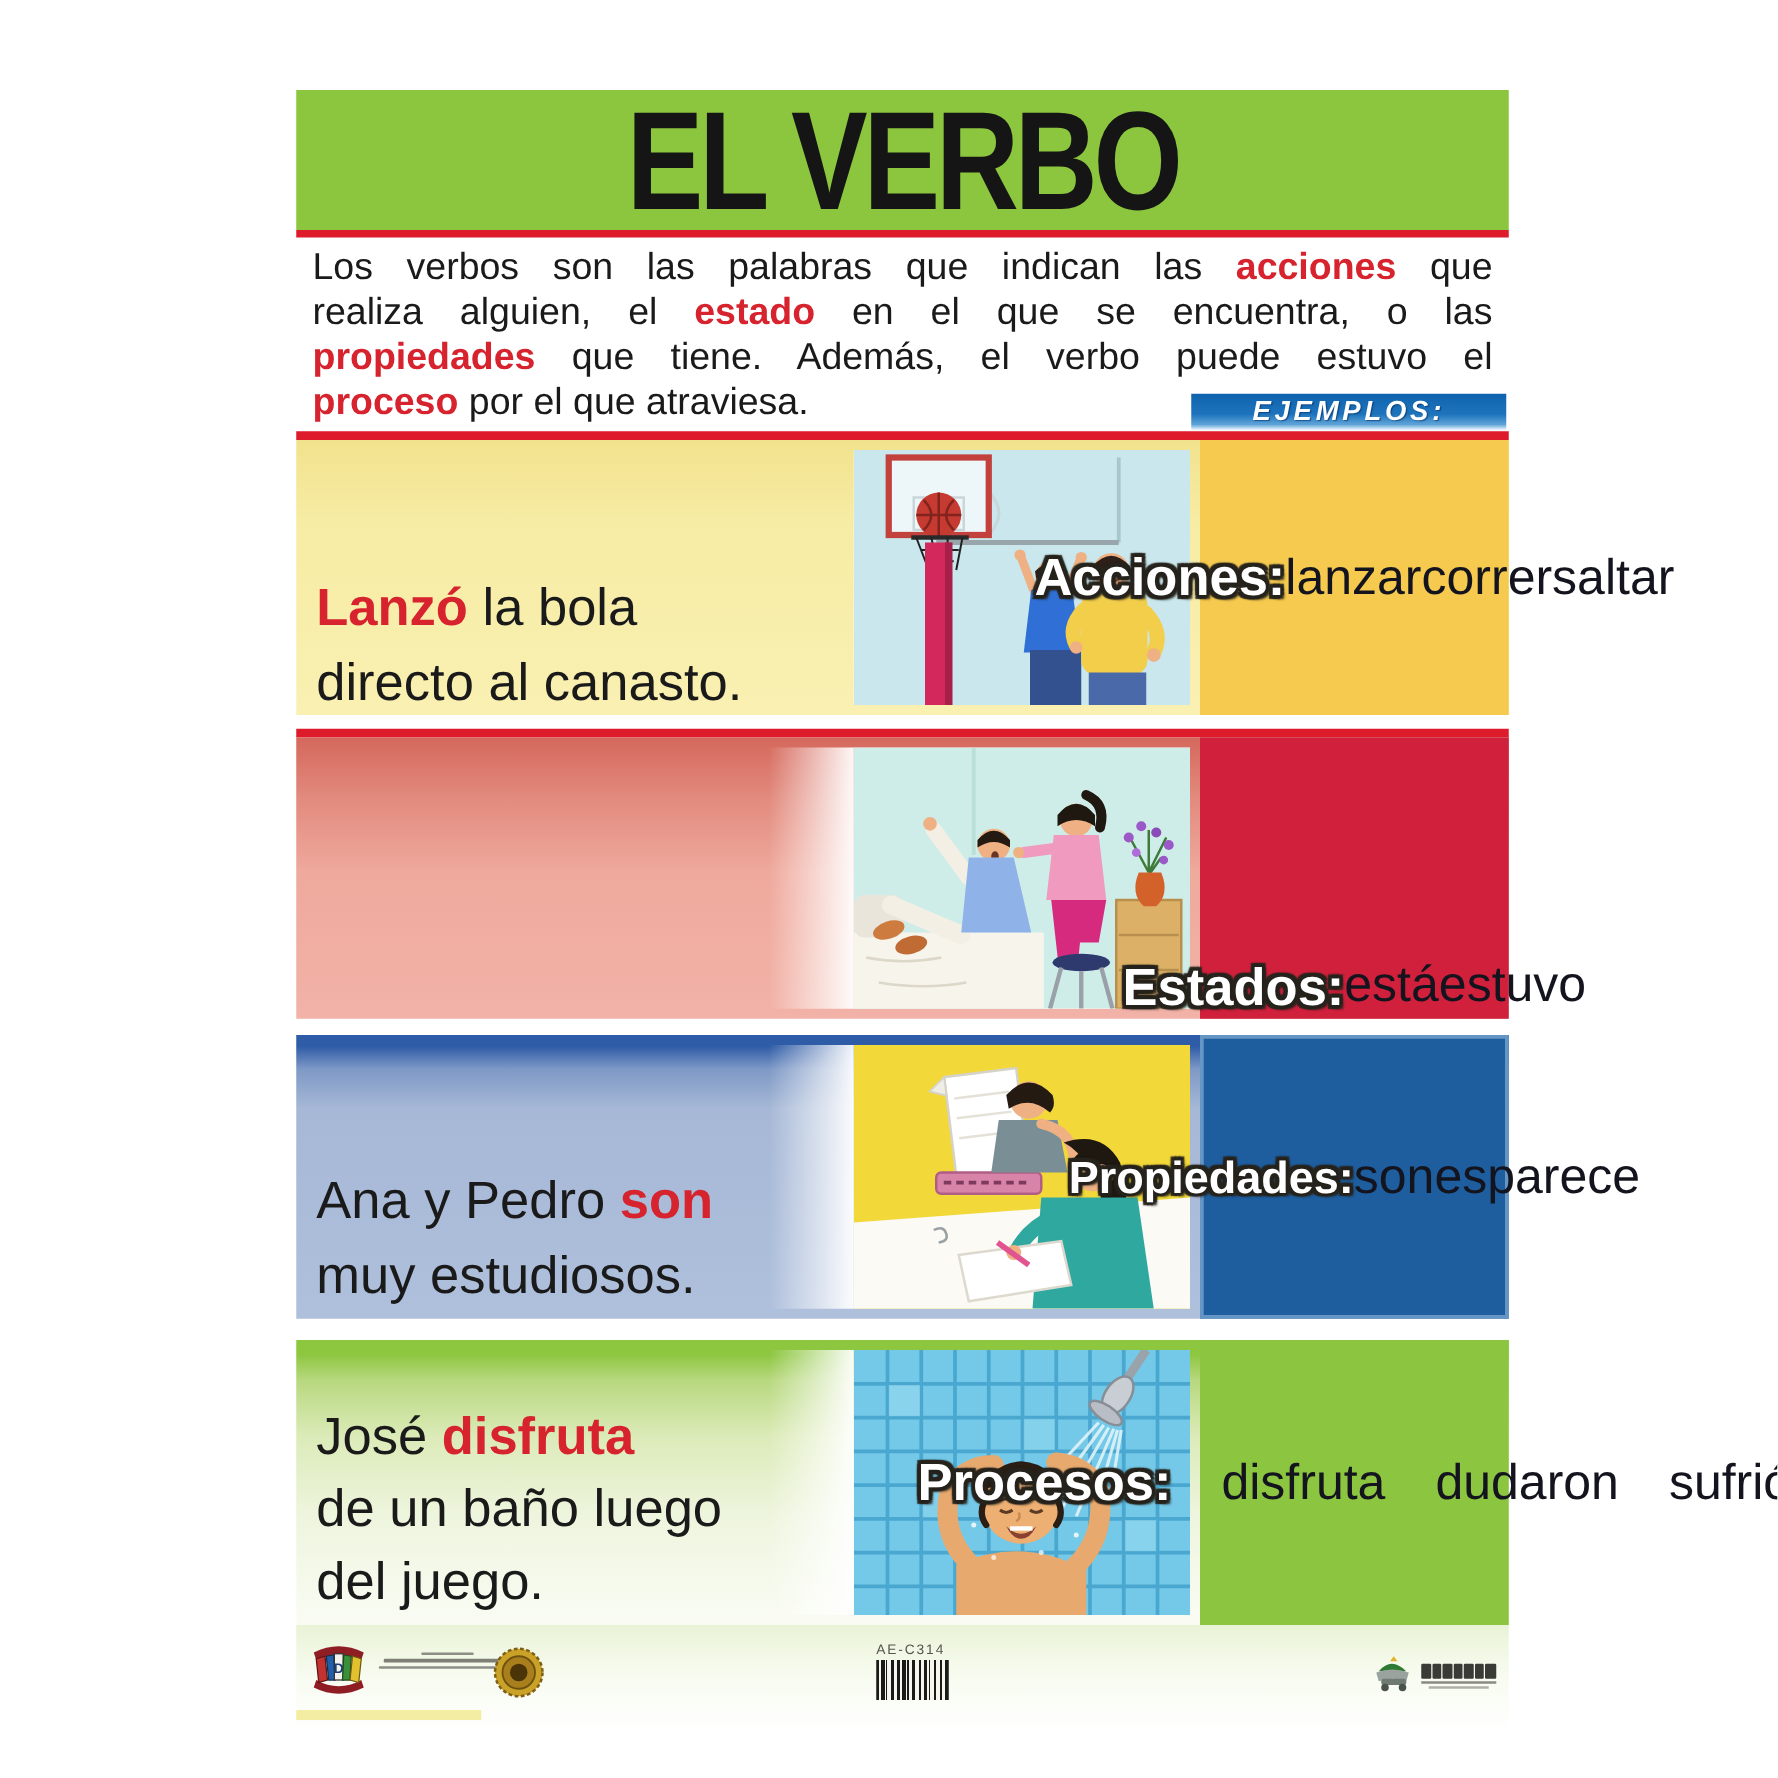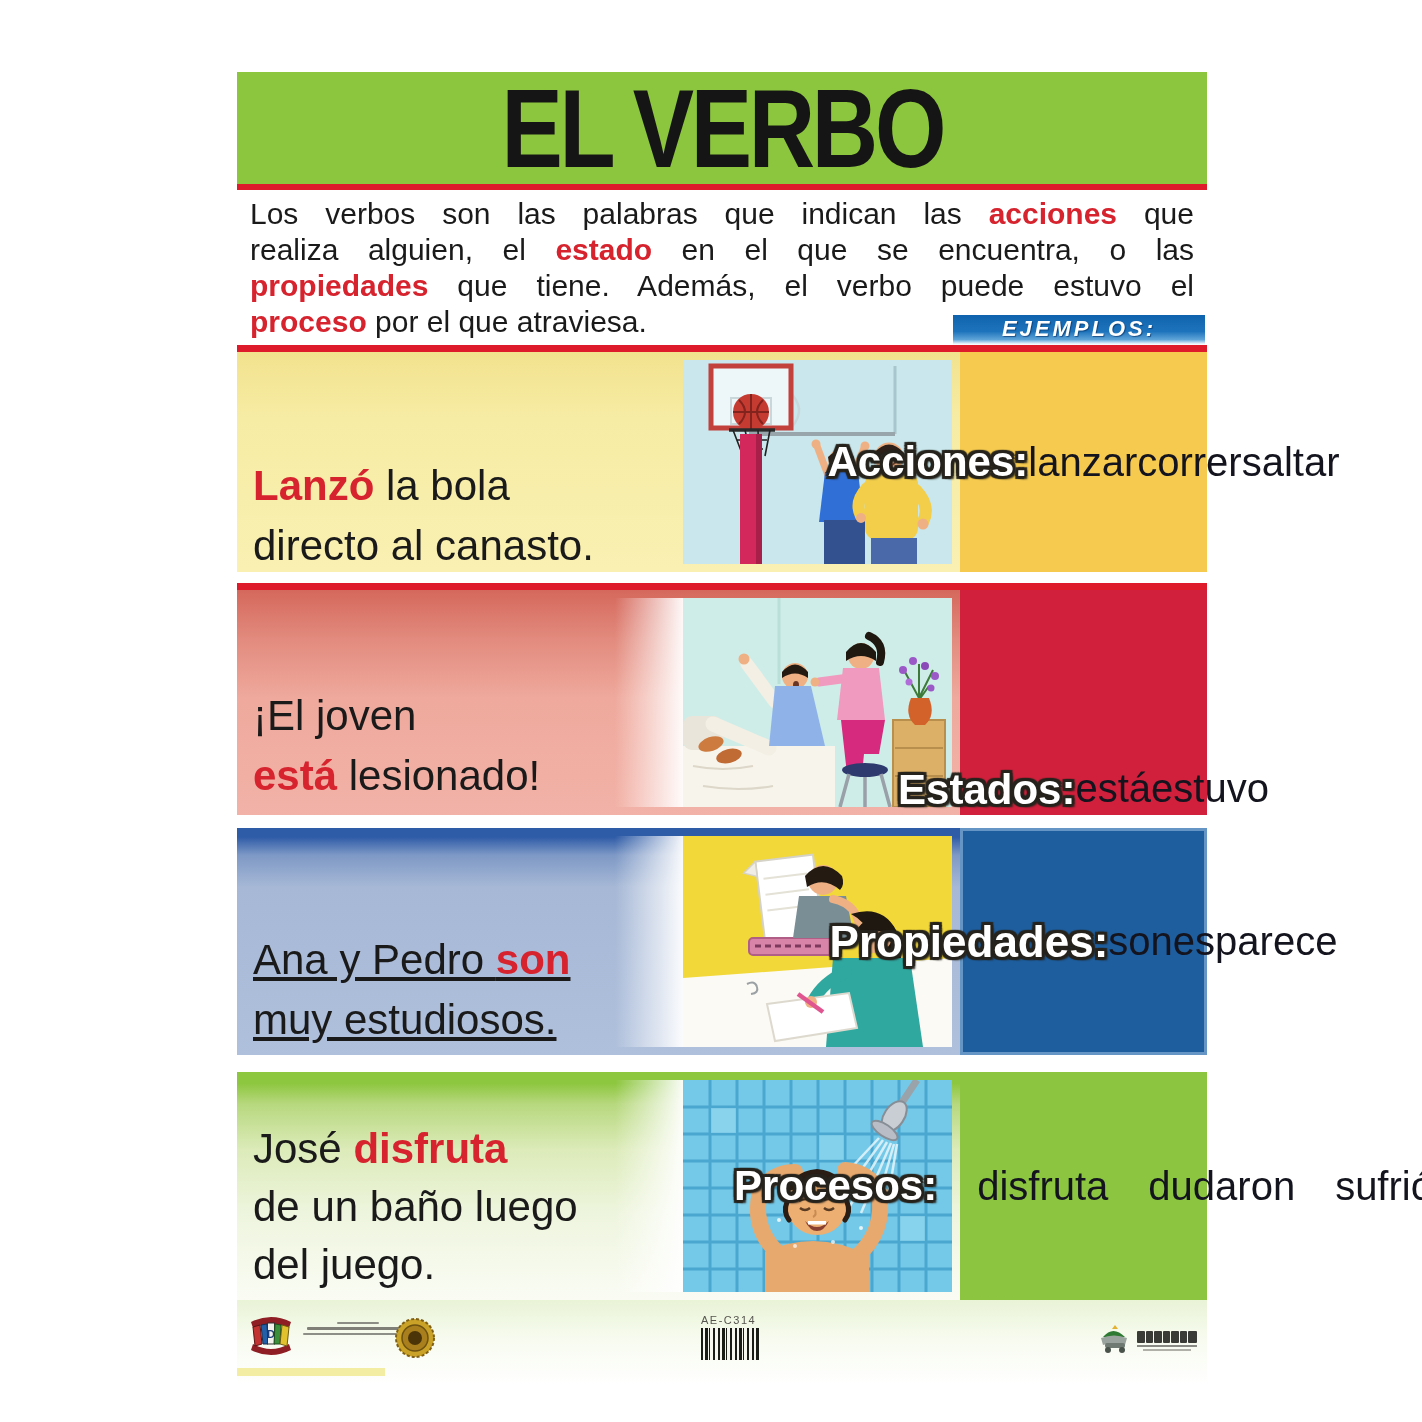--- a/index.html
+++ b/index.html
@@ -33,38 +33,38 @@
   
   .row { position:absolute; left:0; width:970px; }
   .row1 { top:280px; height:220px; background:linear-gradient(180deg,#F1E28D 0%,#F7ECA4 30%,#F9F0B2 100%); }
   .row2 { top:518px; height:225px; background:linear-gradient(180deg,#D5685C 0%,#E28B7E 22%,#EFA99D 48%,#F2B2A7 100%); }
   .row3 { top:756px; height:227px; background:linear-gradient(180deg,#2F5CA7 0%,#2F5CA7 4%,#7E99C6 12%,#A6B8D6 26%,#AFC0DC 100%); }
   .row4 { top:1000px; height:228px; background:linear-gradient(180deg,#8DC63F 0%,#8DC63F 5%,#B7D87E 14%,#DCEBB9 34%,#EEF5DE 62%,#FAFCF4 100%); }
 
   .caption { position:absolute; left:16px; width:430px; font-size:42px; line-height:60px; color:#1A1A1A; white-space:pre-line; }
   .row1 .caption { top:104px; }
   .row2 .caption { top:96px; }
-  .row3 .caption { top:102px;text-decoration:underline; }
+  .row3 .caption { top:102px; }
   .row4 .caption { top:48px; line-height:58px; }
 
   .scene { position:absolute; left:446px; top:8px; width:269px; background:#FFF; overflow:hidden; }
   .row1 .scene { height:204px; } .row2 .scene { height:209px; }
   .row3 .scene { height:211px; } .row4 .scene { height:212px; }
   .scene svg { display:block; width:100%; height:100%; }
   .fade { position:absolute; left:378px; top:8px; width:68px; background:linear-gradient(90deg,rgba(255,255,255,0),rgba(255,255,255,.95)); }
   .row2 .fade { height:209px; } .row3 .fade { height:211px; } .row4 .fade { height:212px; }
 
   .panel { position:absolute; left:723px; top:0; width:247px; height:100%;
            display:flex; align-items:center; justify-content:center; text-align:center; }
   .panel.p1 { background:#F5CA4E; } .panel.p2 { background:#D0203C;align-items:flex-end; }
   .panel.p3 { background:#1E5E9E; box-shadow:inset 0 0 0 3px rgba(160,195,230,.55); } .panel.p4 { background:#8CC540;gap:40px; }
   .panel-title { color:#FFFFFF; font-weight:bold; font-size:42px; line-height:50px;
                  text-shadow:-3px -3px 1px #26231d, 0 -3px 1px #26231d, 3px -3px 1px #26231d, -3px 0 1px #26231d,
                              3px 0 1px #26231d, -3px 3px 1px #26231d, 0 3px 1px #26231d, 3px 3px 2px #26231d; }
-  .panel.p3 .panel-title { font-size:44px; }
+  .panel.p3 .panel-title { font-size:36px; }
   .panel-word { color:#14141E; font-size:40px; line-height:53px; }
 
   
   .footer { position:absolute; left:0; top:1228px; width:970px; height:84px;
             background:linear-gradient(180deg,#E9F3D6 0%,#F7FBEF 45%,#FFFFFF 100%); }
   .emblem { position:absolute; left:8px; top:10px; width:52px; height:46px; }
   .fineprint { position:absolute; left:66px; top:22px; width:112px; height:18px; }
   .fp-line { background:#6A6A64; height:2px; margin-bottom:3px; border-radius:1px; opacity:.75; }
   .fp-line.l1 { width:42px; margin-left:34px; }
   .fp-line.l2 { width:100px; height:3px; margin-left:4px; opacity:.85; }
@@ -143,22 +143,20 @@
       <div class="panel p1">
         <div class="panel-title">Acciones:</div>
         <div class="panel-word">lanzar</div>
         <div class="panel-word">correr</div>
         <div class="panel-word">saltar</div>
       </div>
     </div>
     <div class="rule rule3"></div>
 
     <div class="row row2">
-      <div class="caption"><span>¡El joven
-</span><span class="seg-red">está</span><span> lesionado!</span></div>
       <div class="fade"></div>
       <div class="scene">
         <svg viewBox="0 0 269 209" preserveAspectRatio="none">
           <rect width="269" height="209" fill="#CFEDE8"></rect>
           <line x1="96" y1="0" x2="96" y2="86" stroke="#B9DFD9" stroke-width="3"></line>
           <rect x="210" y="122" width="52" height="87" fill="#DDB067" stroke="#B98F4D" stroke-width="2"></rect>
           <line x1="212" y1="150" x2="260" y2="150" stroke="#B98F4D" stroke-width="2"></line>
           <line x1="212" y1="178" x2="260" y2="178" stroke="#B98F4D" stroke-width="2"></line>
           <path d="M222 74 L236 100 M236 66 L236 100 M250 72 L236 100 M246 88 L236 102" stroke="#3E7A3A" stroke-width="2" fill="none"></path>
           <circle cx="220" cy="72" r="4" fill="#9B59C8"></circle>

